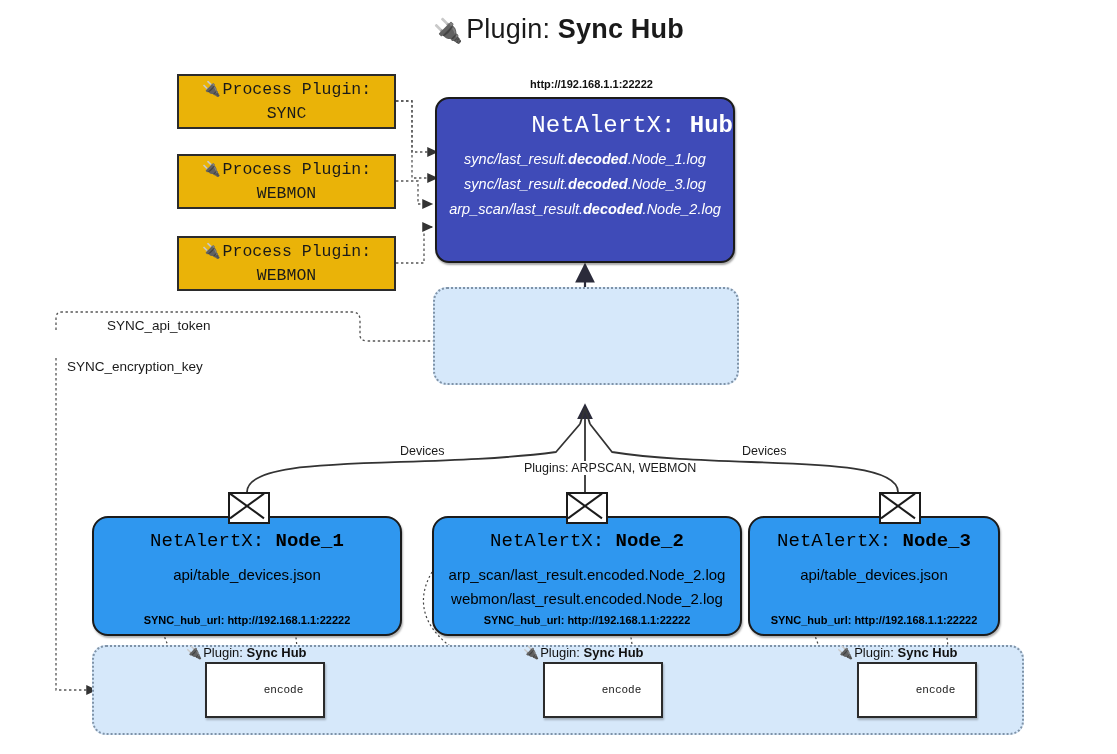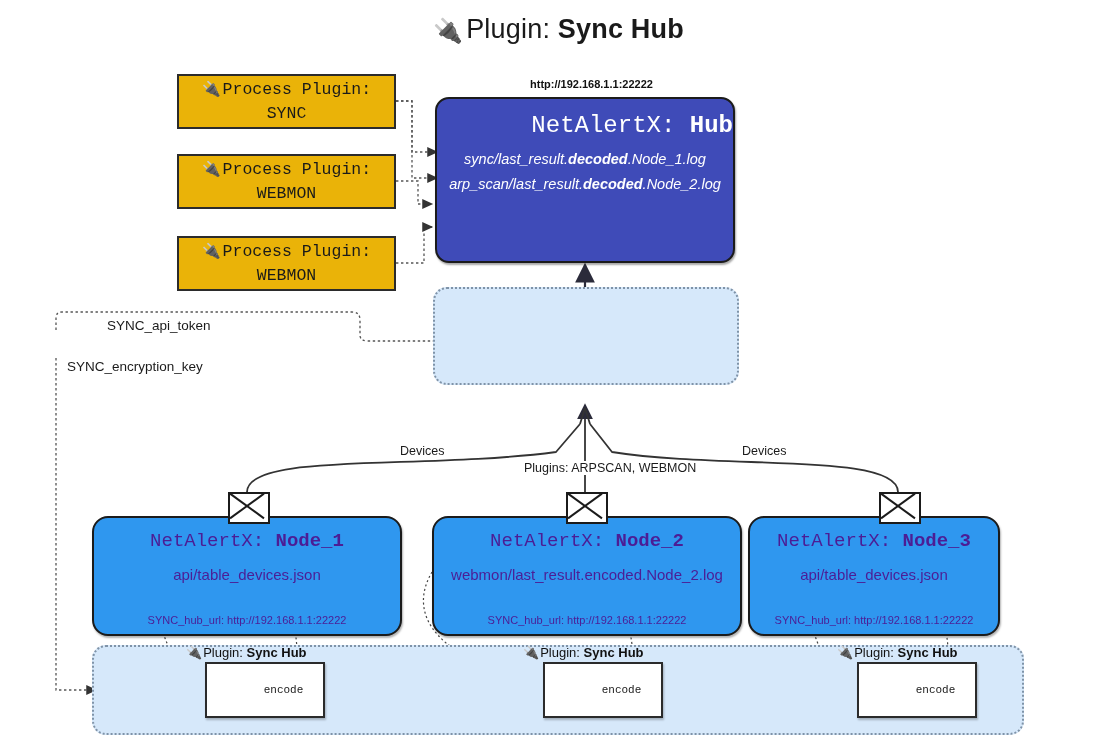--- a/index.html
+++ b/index.html
@@ -43,29 +43,29 @@
           font-family:"Liberation Mono","DejaVu Sans Mono",monospace;
           box-shadow:1px 2px 2px rgba(0,0,0,.28);}
 
   
   .keylabel{position:absolute;font-size:13.5px;white-space:nowrap;background:#fff;padding:0 3px;}
 
   
   .edgelabel{position:absolute;font-size:12.5px;white-space:nowrap;background:#fff;padding:0 4px;color:#1a1a1a;}
 
   
-  .netnode{background:#2f97ef;border:2px solid #1b1b1b;border-radius:16px;color:#4c1d95;
+  .netnode{background:#2f97ef;border:2px solid #1b1b1b;border-radius:16px;color:#000000;
            box-shadow:1px 2px 2px rgba(0,0,0,.3);}
   .netnode .nt{font-family:"Liberation Mono","DejaVu Sans Mono",monospace;
            font-size:19px;text-align:center;margin-top:12px;white-space:nowrap;}
   .netnode .nt b{font-weight:700;}
   .netnode .rows{margin-top:11px;}
   .netnode .rows div{font-size:15px;line-height:1.62;text-align:center;white-space:nowrap;}
   .netnode .hub-url{position:absolute;left:0;right:0;bottom:8px;text-align:center;
-           font-size:11px;font-weight:400;white-space:nowrap;}
+           font-size:11px;font-weight:700;white-space:nowrap;}
 
   
   .envelope{position:absolute;width:38px;height:28px;background:#fff;border:2px solid #1b1b1b;}
   .envelope:before,.envelope:after{content:"";position:absolute;background:#1b1b1b;}
   .envelope:before{width:2px;height:42px;left:16px;top:-9px;transform:rotate(-54deg);transform-origin:center;}
   .envelope:after{width:2px;height:42px;left:16px;top:-9px;transform:rotate(54deg);transform-origin:center;}
   .envelope i{position:absolute;inset:0;overflow:hidden;}
 
   
   #bottomband{background:#d6e8fa;border:2px dotted #7f93a8;border-radius:14px;}
@@ -144,20 +144,21 @@
     <div class="l1"><span class="plug">🔌</span><span>Process Plugin:</span></div>
     <div class="l2">WEBMON</div>
   </div>
 
   <div id="hub-url" style="left:530px;top:78px">http://192.168.1.1:22222</div>
 
   <div class="node" id="hub" style="left:435px;top:97px;width:300px;height:166px">
     <div class="hub-title"><span>NetAlertX: </span><b>Hub</b></div>
     <div class="lines">
       <div><span>sync/last_result.</span><b>decoded</b><span>.Node_1.log</span></div>
+      <div><span>sync/last_result.</span><b>decoded</b><span>.Node_3.log</span></div>
       <div><span>arp_scan/last_result.</span><b>decoded</b><span>.Node_2.log</span></div>
     </div>
   </div>
 
   <div class="node lightbox" style="left:433px;top:287px;width:306px;height:98px"></div>
 
   <div class="keylabel" style="left:104px;top:318px">SYNC_api_token</div>
   <div class="keylabel" style="left:64px;top:359px">SYNC_encryption_key</div>
 
   <div class="edgelabel" style="left:396px;top:444px">Devices</div>
@@ -171,20 +172,21 @@
     </div>
     <div class="hub-url">SYNC_hub_url: http://192.168.1.1:22222</div>
   </div>
   <div class="envelope" style="left:228px;top:492px">
       <i></i>
     </div>
 
   <div class="node netnode" style="left:432px;top:516px;width:310px;height:120px">
     <div class="nt"><span>NetAlertX: </span><b>Node_2</b></div>
     <div class="rows">
+      <div>arp_scan/last_result.encoded.Node_2.log</div>
       <div>webmon/last_result.encoded.Node_2.log</div>
     </div>
     <div class="hub-url">SYNC_hub_url: http://192.168.1.1:22222</div>
   </div>
   <div class="envelope" style="left:566px;top:492px">
       <i></i>
     </div>
 
   <div class="node netnode" style="left:748px;top:516px;width:252px;height:120px">
     <div class="nt"><span>NetAlertX: </span><b>Node_3</b></div>

